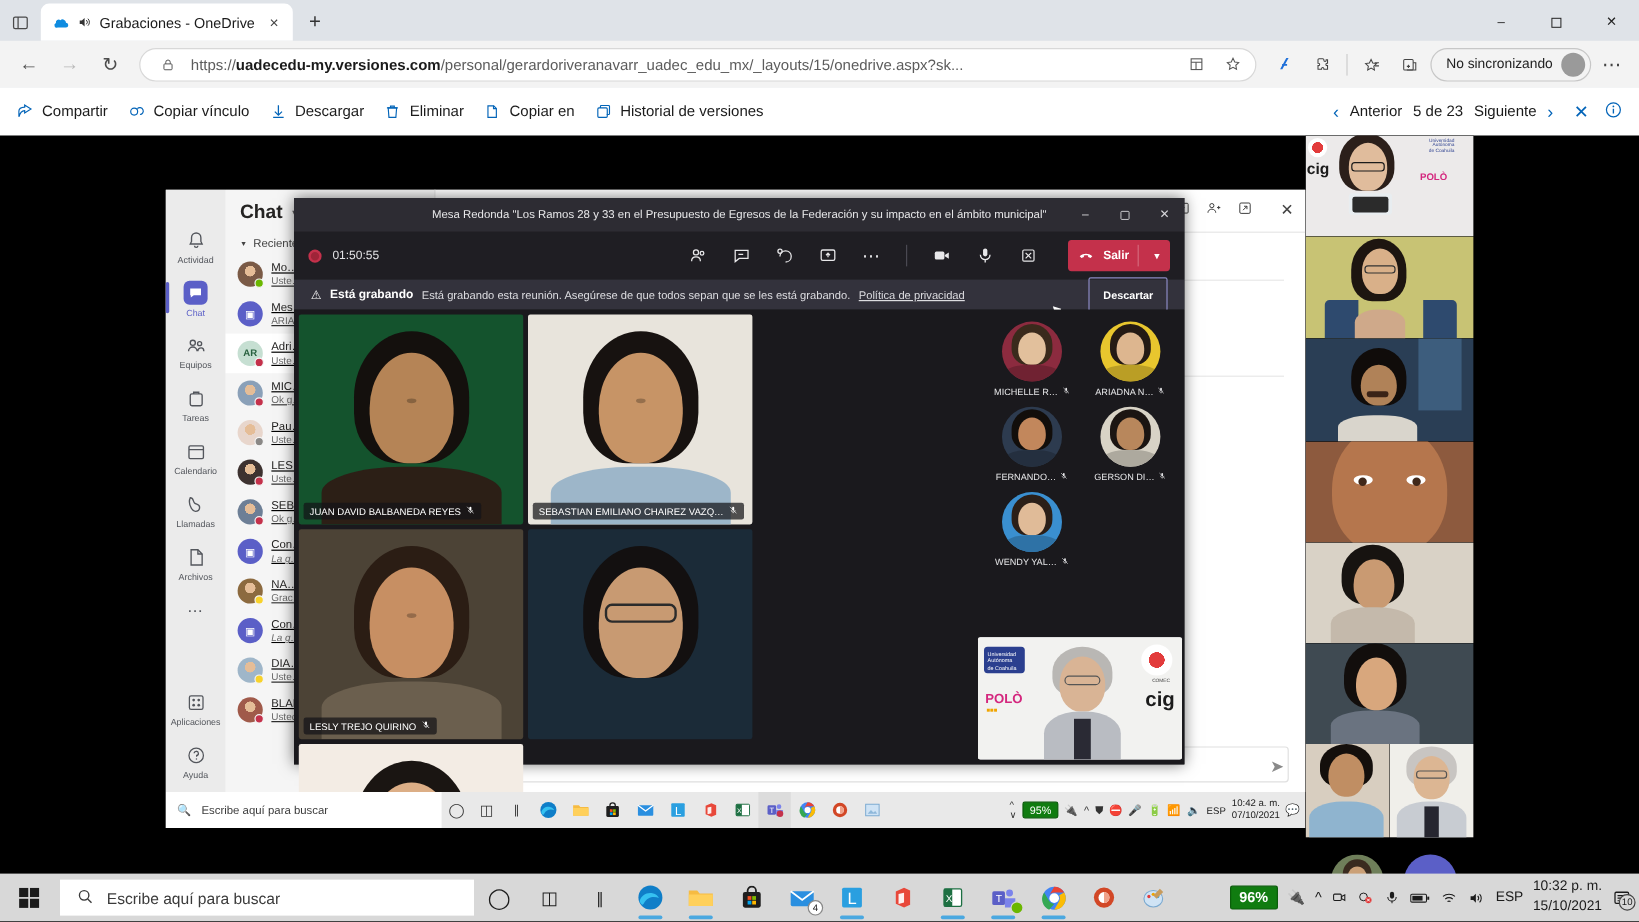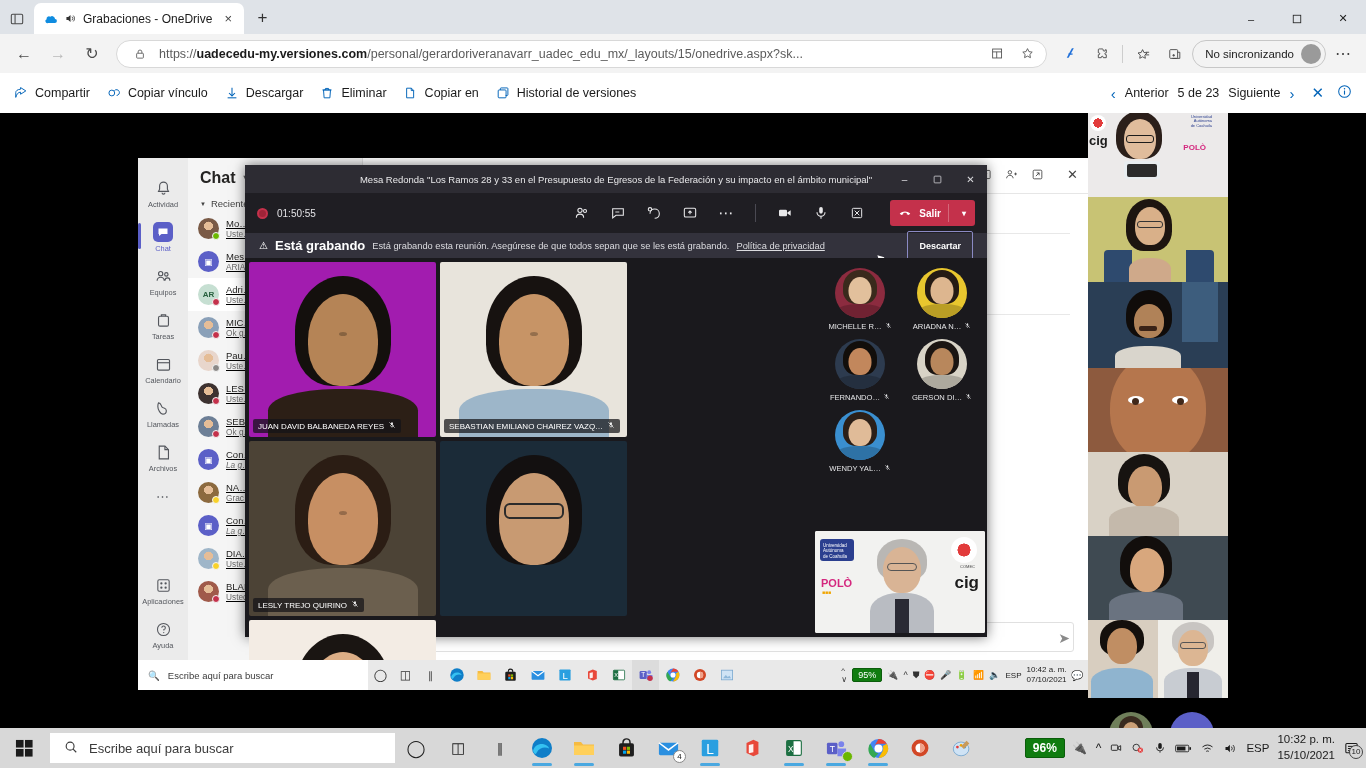--- a/index.html
+++ b/index.html
@@ -48,21 +48,21 @@
   .od-chev { font-size:15px; color:#0364b8; }
 
   
   .viewer-bg { position:absolute; left:0; top:113px; width:1366px; height:615px; background:#000; }
 
   
   .inner-shot { position:absolute; left:138px; top:158px; width:950px; height:532px; background:#1f1f1f; overflow:hidden; }
 
   
   .teams-app { position:absolute; left:0; top:0; width:950px; height:502px; background:#f5f5f5; display:flex; }
-  .teams-rail { width:50px; background:#ebebeb; display:flex; flex-direction:column; align-items:center; padding-top:14px; gap:3px; }
+  .teams-rail { width:50px; background:#ebebeb; display:flex; flex-direction:column; align-items:center; padding-top:26px; gap:3px; }
   .rail-item { width:50px; padding:6px 0 4px; display:flex; flex-direction:column; align-items:center; gap:2px; color:#53565c; font-size:7.4px; position:relative; }
   .rail-item.active { color:#5b5fc7; }
   .rail-item.active:before { content:""; position:absolute; left:0; top:7px; width:3px; height:26px; background:#5b5fc7; border-radius:2px; }
   .rail-ico { width:20px; height:20px; display:flex; align-items:center; justify-content:center; }
   .rail-ico svg { width:17px; height:17px; }
   .rail-bubble { width:20px; height:20px; border-radius:5px; background:#5b5fc7; display:flex; align-items:center; justify-content:center; }
   .rail-spacer { flex:1; }
 
   .teams-chatlist { width:175px; background:#f5f5f5; border-right:1px solid #e3e3e3; }
   .cl-head { padding:11px 12px 6px; display:flex; align-items:center; gap:6px; }
@@ -104,21 +104,21 @@
   .mtg-ctrls { margin-left:auto; display:flex; align-items:center; gap:14px; }
   .mc { width:22px; height:22px; display:flex; align-items:center; justify-content:center; color:#e8e8ea; }
   .mc svg { width:16px; height:16px; }
   .mc-sep { width:1px; height:18px; background:#4a4952; margin:0 4px; }
   .leave-btn { height:26px; background:#c4314b; border-radius:3px; display:flex; align-items:center; color:#fff; font-size:10px; font-weight:600; padding:0 3px 0 8px; gap:7px; margin-left:8px; }
   .leave-btn .sep { width:1px; height:18px; background:#d4687a; }
   .leave-btn .cv { padding:0 6px; font-size:8px; }
 
   .rec-banner { height:25px; background:#33323c; display:flex; align-items:center; padding:0 14px; gap:7px; }
   .rec-banner .warn { color:#fff; font-size:10px; }
-  .rb-strong { font-size:13px; color:#fff; font-weight:700; }
+  .rb-strong { font-size:10px; color:#fff; font-weight:700; }
   .rb-txt { font-size:9.3px; color:#dcdce0; }
   .rb-link { font-size:9.3px; color:#dcdce0; text-decoration:underline; }
   .rb-btn { margin-left:auto; height:29px; border:1px solid #8b8ac4; border-radius:2px; color:#fff; font-size:9px; font-weight:600; display:flex; align-items:center; padding:0 11px; }
   .cursor-arrow { position:absolute; left:634px; top:89px; width:0; height:0;
     border-left:6px solid #fff; border-top:4px solid transparent; border-bottom:8px solid transparent; transform:rotate(-17deg); }
 
   .mtg-stage { position:absolute; left:0; top:93px; width:742px; height:379px; background:#1a191d; display:flex; }
   .vid-grid { width:570px; padding:4px; display:flex; flex-wrap:wrap; align-content:flex-start; gap:4px; }
   .tile { width:187px; height:175px; position:relative; overflow:hidden; border-radius:2px; }
   .tile .nm { position:absolute; left:4px; bottom:4px; max-width:178px; background:rgba(20,20,24,.72); color:#fff; font-size:8px; padding:2px 5px; border-radius:2px; display:flex; align-items:center; gap:4px; white-space:nowrap; overflow:hidden; }
@@ -676,21 +676,21 @@
         <span class="warn">⚠</span>
         <span class="rb-strong">Está grabando</span>
         <span class="rb-txt">Está grabando esta reunión. Asegúrese de que todos sepan que se les está grabando.</span>
         <span class="rb-link">Política de privacidad</span>
         <span class="rb-btn">Descartar</span>
       </div>
       <div class="cursor-arrow"></div>
 
       <div class="mtg-stage">
         <div class="vid-grid" id="vidGrid">
-            <div class="tile" style="background: #a21caf;">
+            <div class="tile" style="background: #14532d;">
               <div class="ph">
                 <div class="hair" style="left:50%;transform:translateX(-50%);top:14px;width:96px;height:110px;background:#14100d"></div>
                 <div class="face" style="left:50%;transform:translateX(-50%);top:32px;width:70px;height:92px;background:#b58456"></div>
                 <div style="position:absolute;left:50%;transform:translateX(-50%);top:70px;width:8px;height:4px;border-radius:50%;background:rgba(0,0,0,.25)"></div>
                 <div class="torso" style="width:150px;height:48px;background:#2c1f16"></div>
               </div>
               <div class="nm">
                 <span>JUAN DAVID BALBANEDA REYES</span>
                 <span class="mute"><svg viewBox="0 0 24 24" width="8" height="8">
                     <rect x="9.5" y="4" width="5" height="9" rx="2.5" fill="#fff"></rect>

